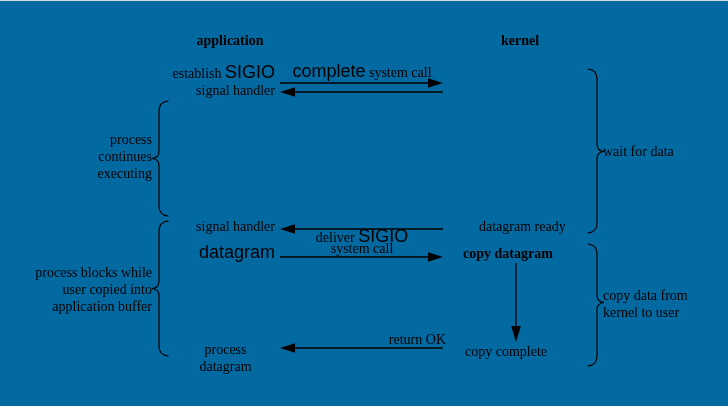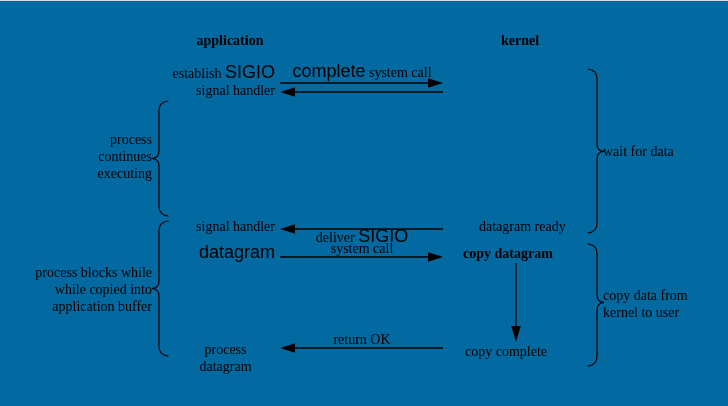--- a/index.html
+++ b/index.html
@@ -85,31 +85,31 @@
     <span class="mono">complete</span><span> system call</span>
   </div>
 
 
   <div class="abs lbl lbl-c" style="left:278px; top:227px; width:168px;">
     <span>deliver </span><span class="mono">SIGIO</span>
   </div>
 
   <div class="abs lbl lbl-c" style="left:278px; top:239px; width:168px;">system call</div>
 
-  <div class="abs lbl lbl-c" style="left:278px; top:330px; width:168px;">return OK</div>
+  <div class="abs lbl lbl-c" style="left:278px; top:330px; width:168px;text-align:right;">return OK</div>
 
   <div class="abs lbl lbl-r" style="left:30px; top:130px; width:122px;">
     <div>process</div>
     <div>continues</div>
     <div>executing</div>
   </div>
 
   <div class="abs lbl lbl-r" style="left:8px; top:263px; width:144px;">
     <div>process blocks while</div>
-    <div>while copied into</div>
+    <div>user copied into</div>
     <div>application buffer</div>
   </div>
 
   <div class="abs lbl lbl-l" style="left:603px; top:142px;">wait for data</div>
 
   <div class="abs lbl lbl-l" style="left:603px; top:286px;">
     <div>copy data from</div>
     <div>kernel to user</div>
   </div>
 

